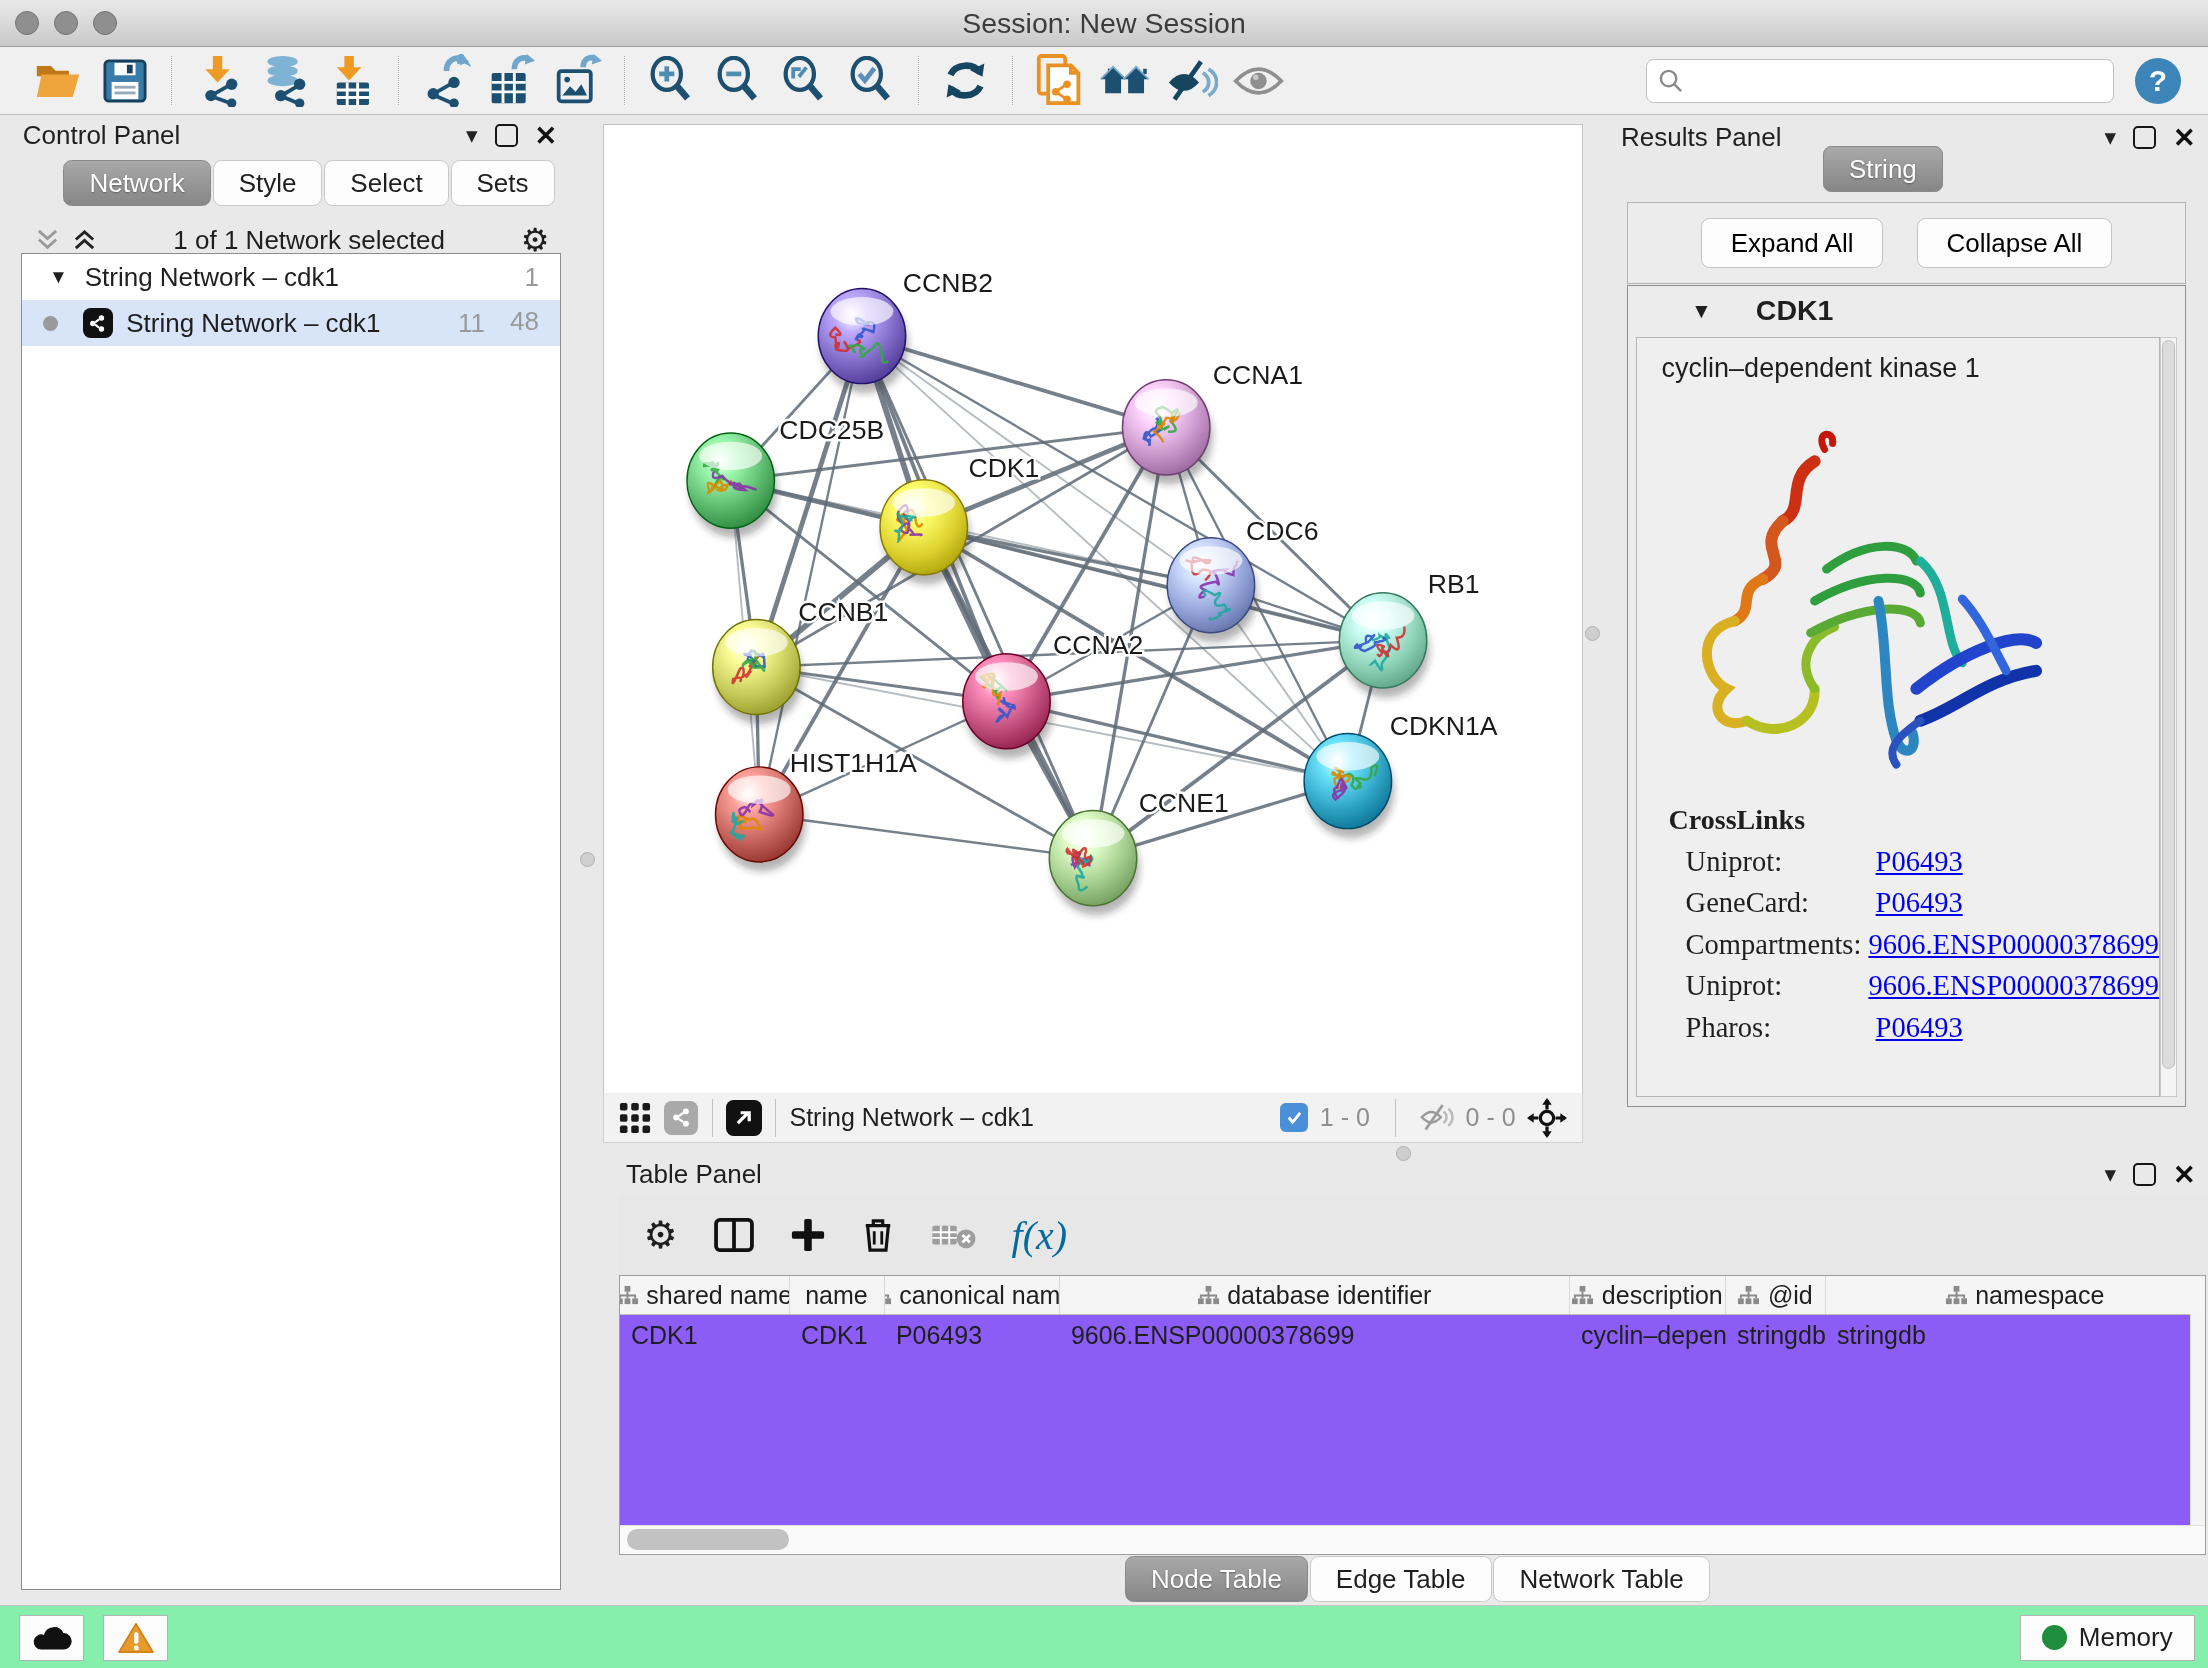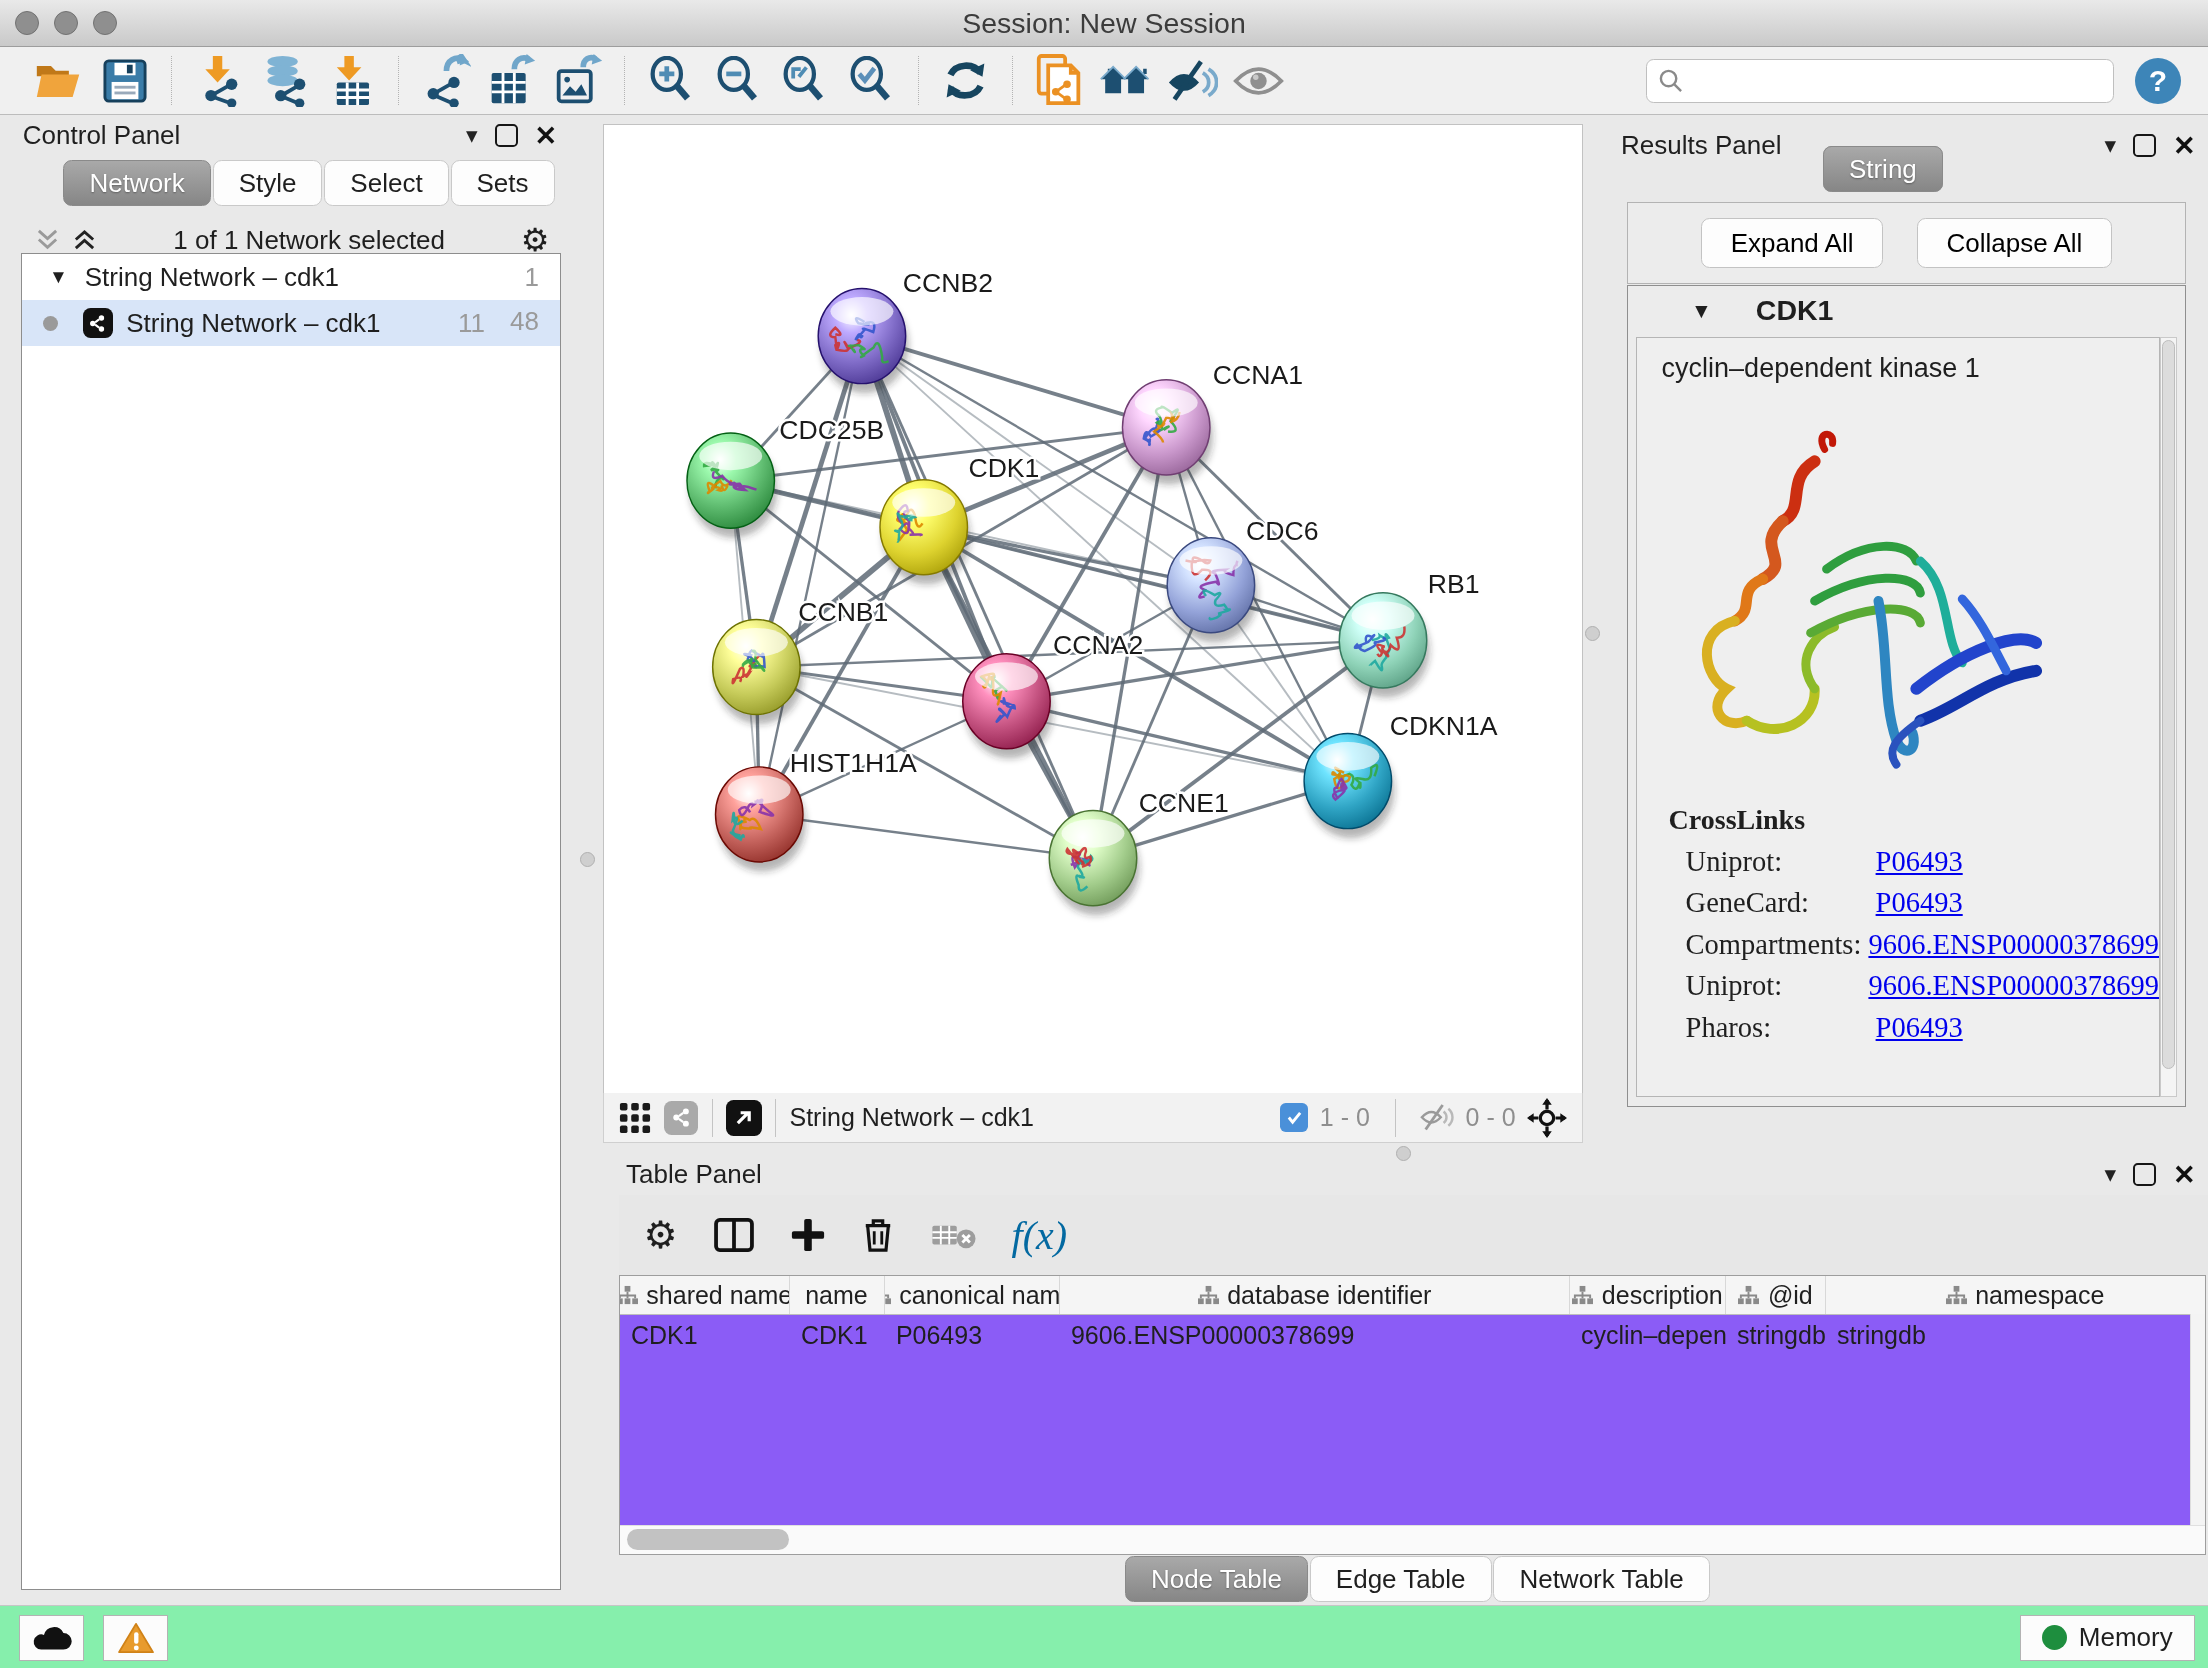--- a/index.html
+++ b/index.html
@@ -591,21 +591,21 @@
           <path d="M21 0l-5 7h10zM21 42l-5-7h10zM0 21l7-5v10zM42 21l-7-5v10z" fill="#111"></path>
         </svg>
       </span>
   </span>
 </div>
 <span class="splitdot" style="left:580px;top:852px;"></span>
 <span class="splitdot" style="left:1585px;top:626px;"></span>
 <span class="splitdot" style="left:1396px;top:1146px;"></span>
 
 <div class="abs" id="results-panel">
-  <div class="phead" style="padding:7.6px 13.3px 0 17px;margin-top:8px;">
+  <div class="phead" style="padding:7.6px 13.3px 0 17px;">
     <span>Results Panel</span>
     <span class="wctl">
       <span class="wtri">▾</span>
       <span class="wsq"></span>
       <span class="wx">✕</span>
     </span>
   </div>
   <div id="rp-tab"><span class="tab sel">String</span></div>
   <div id="rp-box1">
     <button class="rp-btn">Expand All</button>

